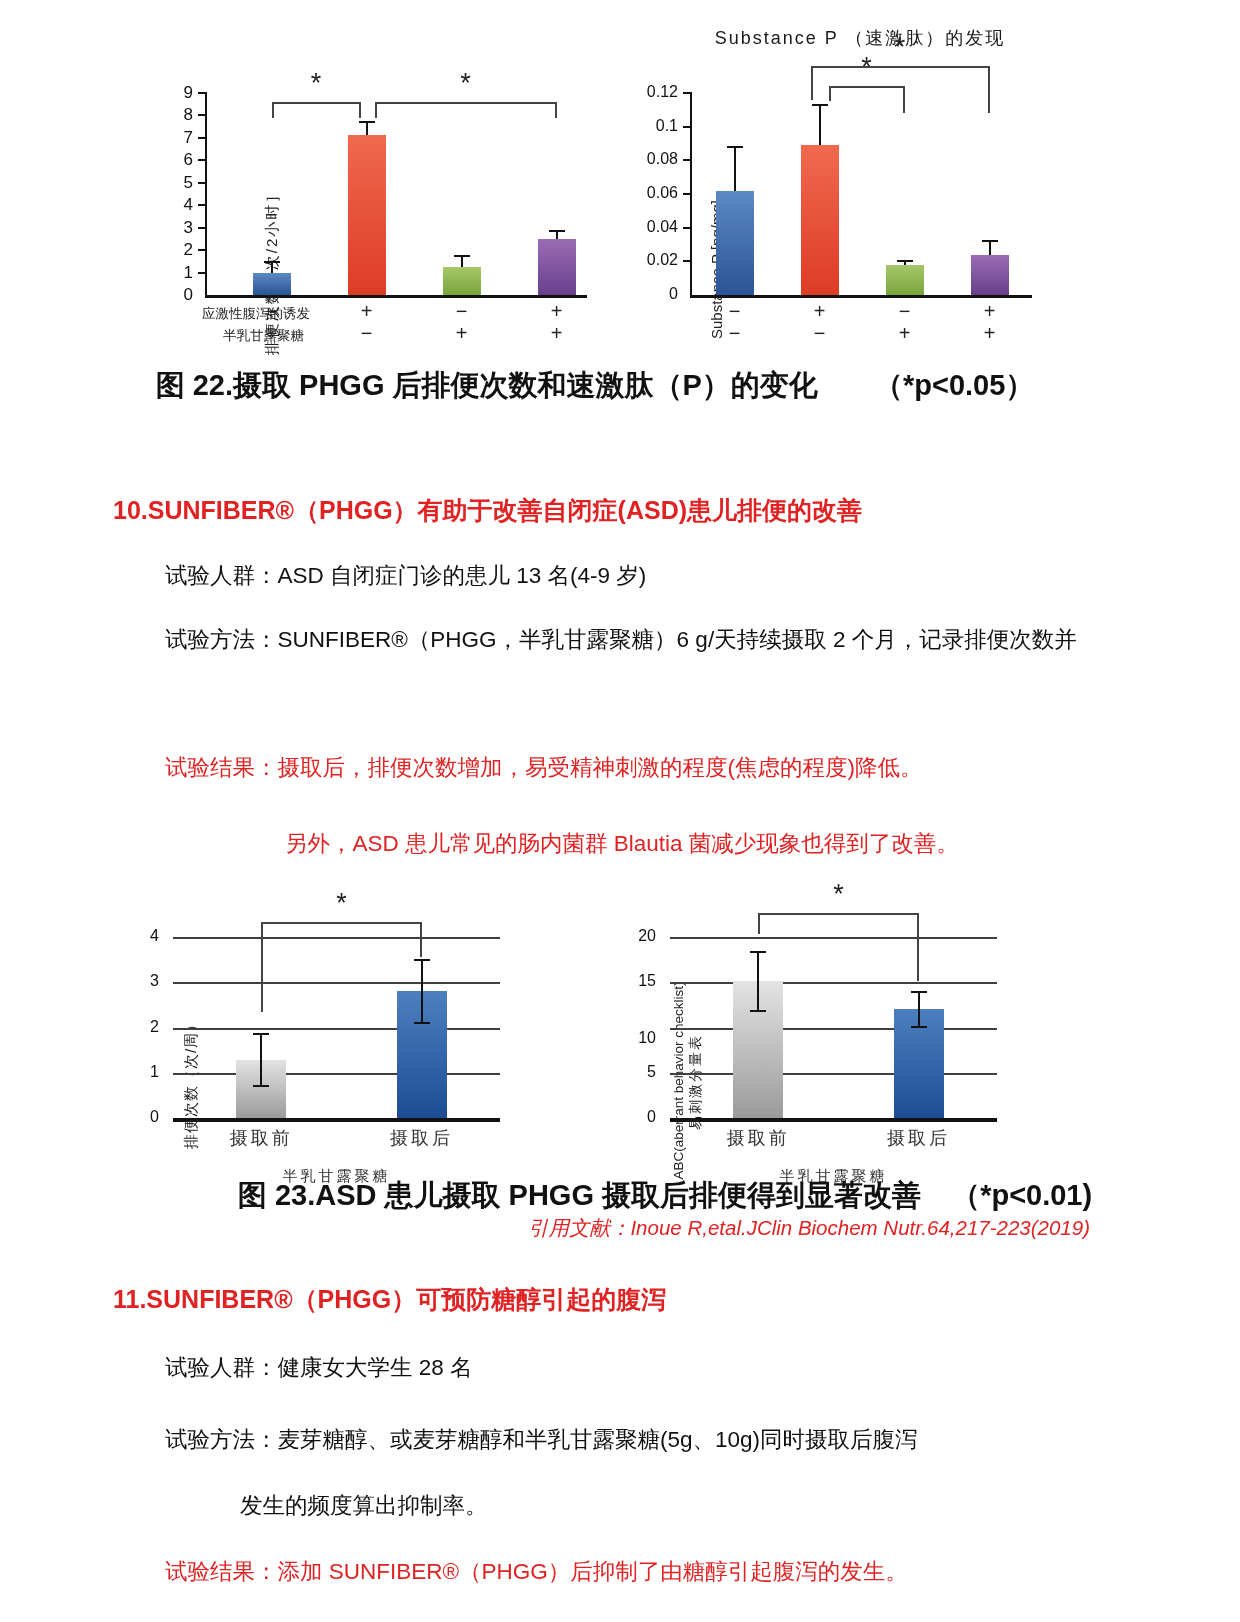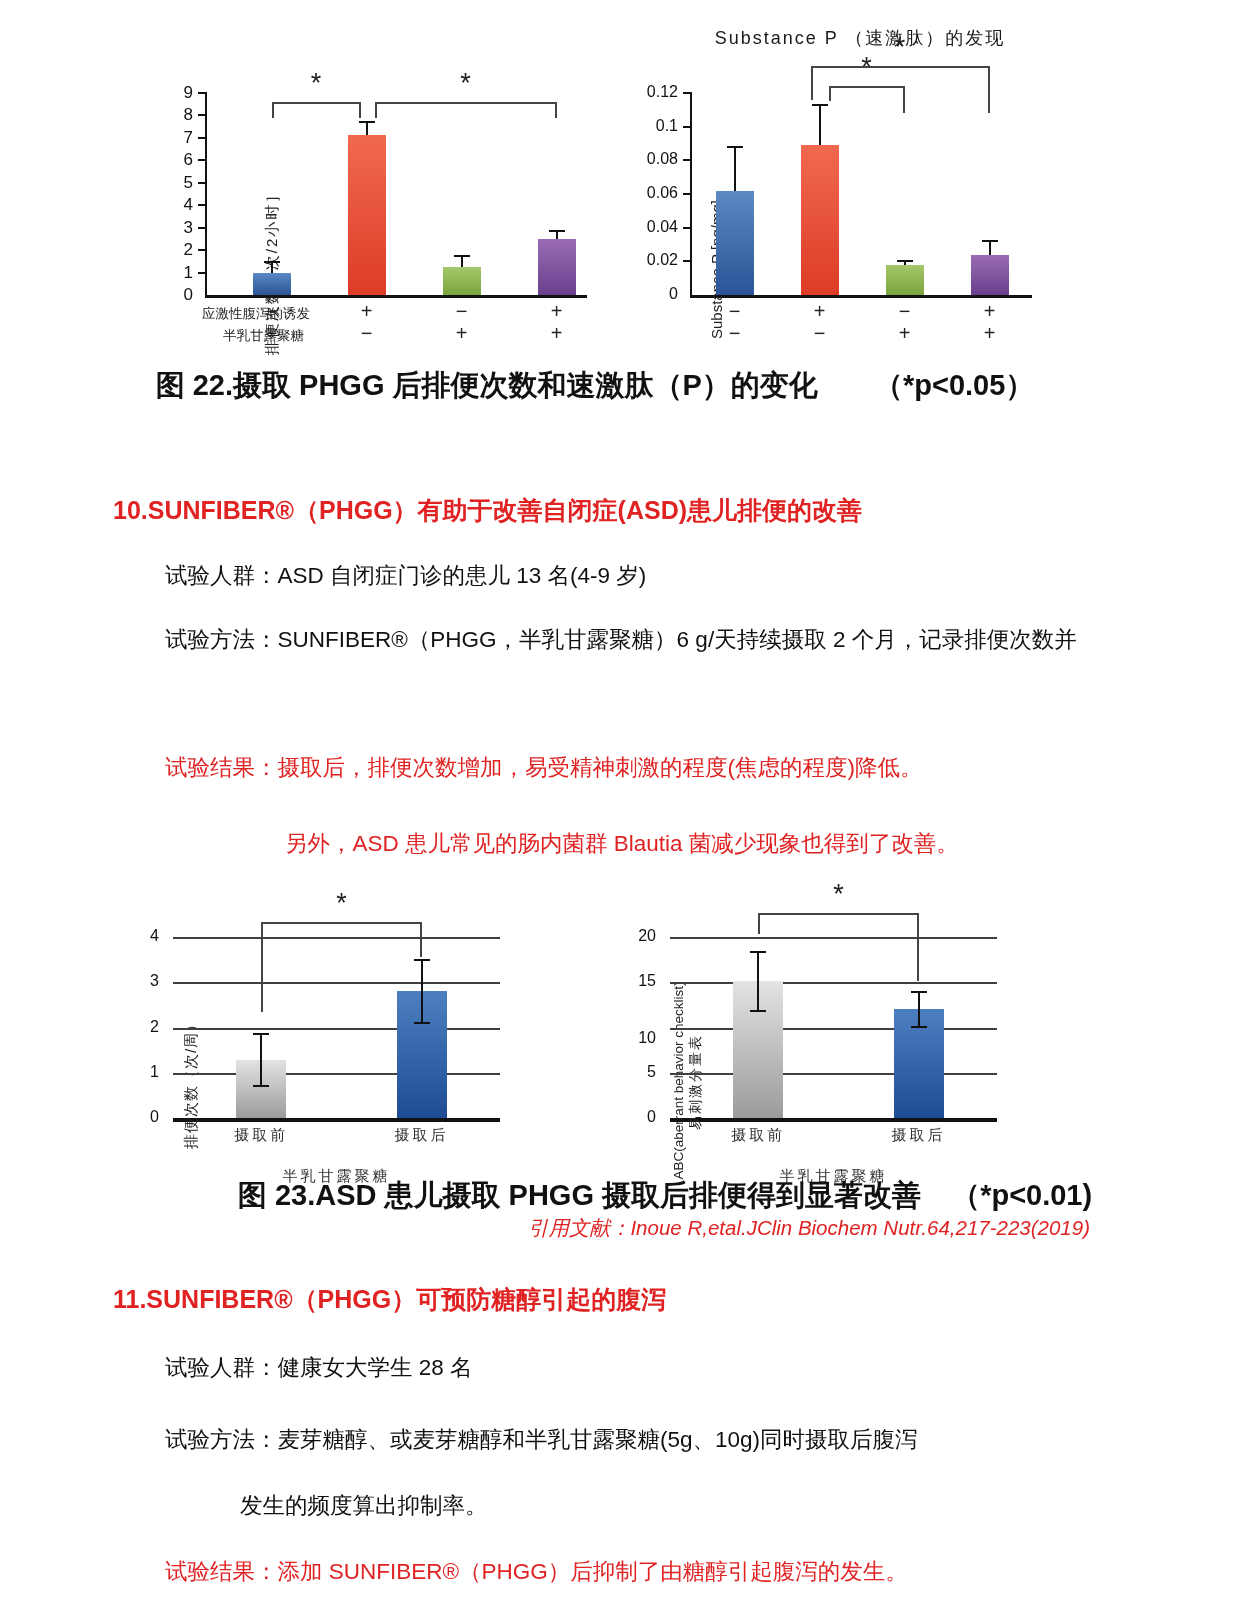--- a/index.html
+++ b/index.html
@@ -37,21 +37,21 @@
   .bar{position:absolute;}
   .whisker{position:absolute;width:2px;background:#111;}
   .cap{position:absolute;width:16px;height:2px;background:#111;}
   .sigline{position:absolute;height:0;border-top:2px solid #444;}
   .sigvert{position:absolute;width:2px;background:#444;}
   .sigstar{position:absolute;width:24px;text-align:center;font-size:27px;color:#222;}
   .xrows{position:absolute;left:0;width:100%;}
   .chart-a .xrows,.chart-b .xrows{top:207px;height:46px;}
   .chart-c .xrows,.chart-d .xrows{top:189px;height:30px;}
   .sign{position:absolute;width:30px;text-align:center;font-size:20px;color:#222;}
-  .cat{position:absolute;width:130px;text-align:center;font-size:15px;color:#333;letter-spacing:3px;}
+  .cat{position:absolute;width:130px;text-align:center;font-size:18px;color:#333;letter-spacing:3px;}
   .rowlabels{position:absolute;left:-5px;top:209px;width:102px;}
   .rowlab{position:absolute;right:0;width:102px;text-align:right;font-size:13.5px;color:#222;white-space:nowrap;}
   .xlabel{position:absolute;top:230px;left:0;width:100%;text-align:center;font-size:15px;color:#333;letter-spacing:3px;}
 
   .txt{position:absolute;white-space:nowrap;}
   .caption{font-size:29px;font-weight:bold;color:#111;text-align:center;}
   .cite{font-size:20.5px;font-style:italic;color:#111;}
   .heading{font-size:25px;font-weight:bold;color:var(--red);}
   .body-line{font-size:22.5px;color:#111;}
   .red-line{font-size:22.5px;color:var(--red);}

